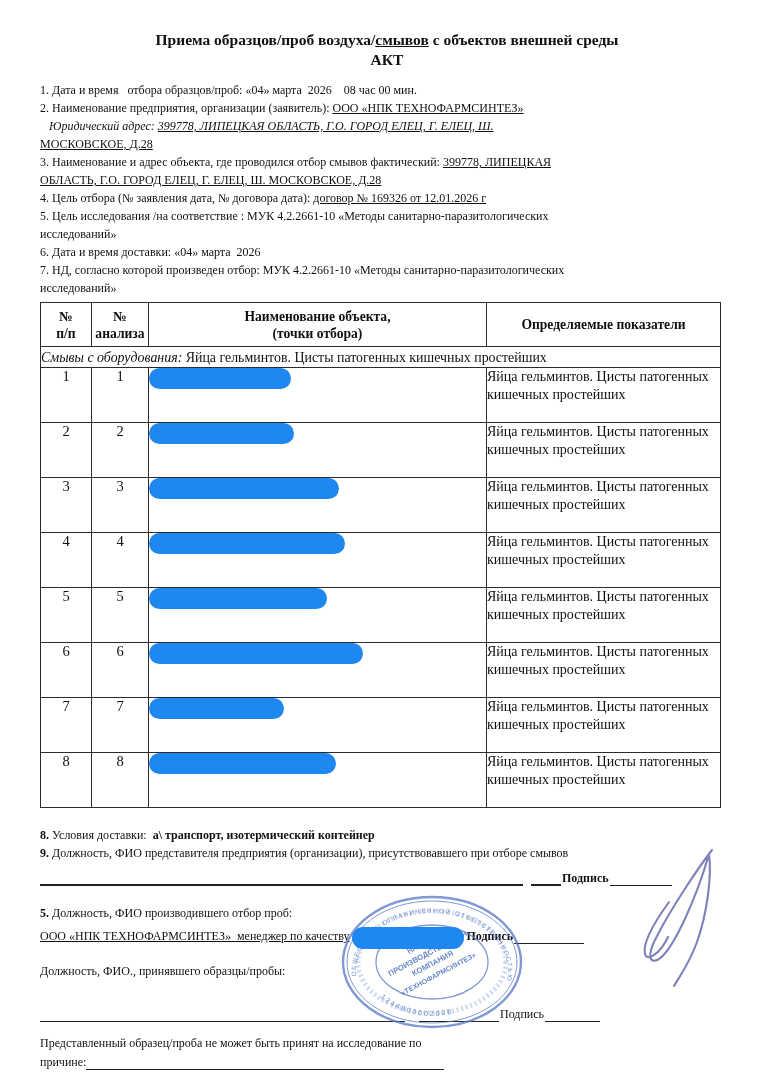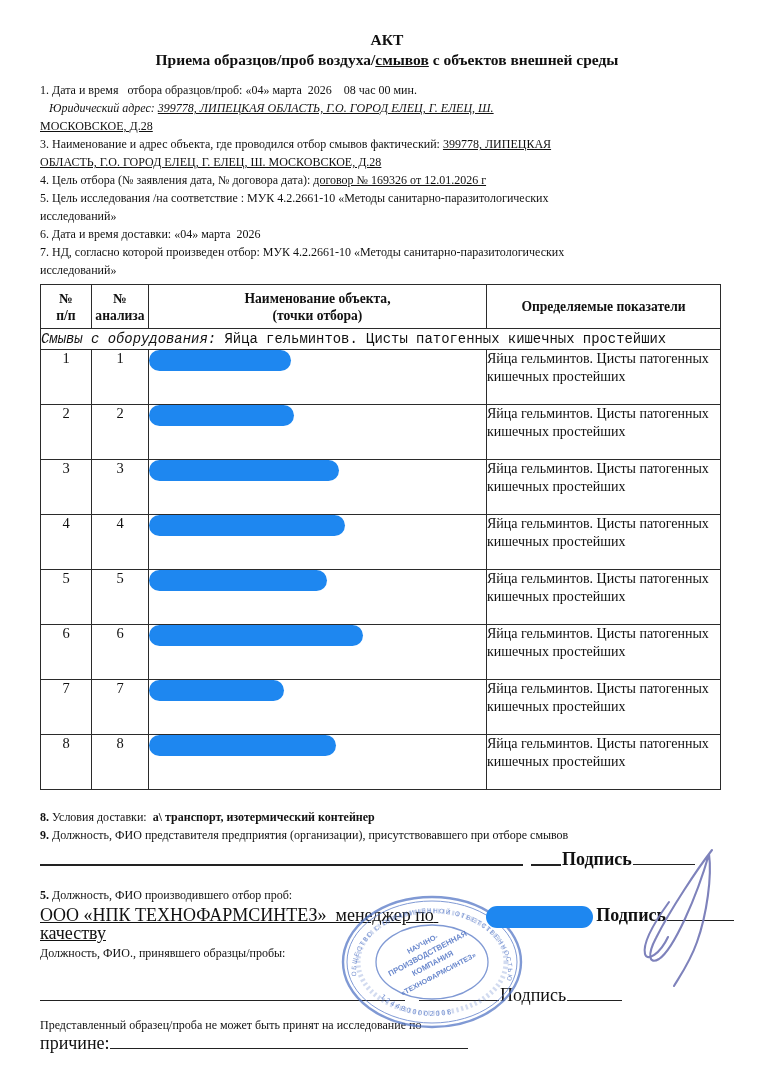--- a/index.html
+++ b/index.html
@@ -16,49 +16,50 @@
     font-family:"Liberation Serif","DejaVu Serif",serif;
     box-sizing:border-box;padding:30px 40px 0 40px;overflow:hidden;
   }
   .title-block{text-align:center;font-weight:bold;font-size:15.5px;line-height:19.5px;margin-bottom:12px;}
   .u{text-decoration:underline;}
   .doc-line{margin:0;font-size:12px;line-height:18px;white-space:pre-wrap;}
   .indent{padding-left:0;font-style:italic;}
   table.samples{border-collapse:collapse;margin-top:5px;width:681px;table-layout:fixed;}
   table.samples th,table.samples td{border:1px solid #2b2b2b;padding:0;}
   table.samples th{font-size:13.6px;font-weight:bold;text-align:center;height:43px;line-height:17px;vertical-align:middle;}
-  td.section-cell{font-size:13.9px;line-height:19px;padding:0 4px;height:20px;font-family:Liberation Mono, monospace;}
+  td.section-cell{font-size:13.9px;line-height:19px;padding:0 4px;height:20px;}
   td.section-cell .it{font-style:italic;}
   tr.data-row td{height:54px;vertical-align:top;}
   td.num{text-align:center;vertical-align:middle;font-size:14.5px;}
   td.obj-cell{padding:3px 0 0 3px;}
   .pill{height:21px;border-radius:11px;background:var(--redaction-blue);}
   td.ind-cell{font-size:14px;line-height:18px;padding:1px 22px 0 7px;}
   .footer-block{margin-top:18px;}
-  .sig-row{display:flex;align-items:flex-start;font-size:18px;line-height:18px;margin-top:6px;height:20px;white-space:pre-wrap;}
+  .sig-row{display:flex;align-items:center;font-size:12px;line-height:18px;margin-top:6px;height:20px;white-space:pre-wrap;}
   .ul{border-bottom:1.6px solid var(--rule);height:14px;}
   .ul.thick{border-bottom-width:2px;}
   .sig-row b,.sig-row .plain{padding:0 1px;}
   .inline-pill{height:22px;position:relative;z-index:5;margin:0 2px -4px 2px;}
   .stamp{position:absolute;left:336px;top:892px;width:192px;height:142px;z-index:3;}
   .signature{position:absolute;left:612px;top:838px;width:135px;height:150px;z-index:6;}
   b{font-weight:bold;}
 </style>
 </head>
 <body>
 
 <div class="page">
 
   <div class="title-block">
+    <div><span>Приема образцов/проб воздуха/</span><span class="u">смывов</span><span> с объектов внешней среды</span></div>
     <div>АКТ</div>
-    <div><span>Приема образцов/проб воздуха/</span><span class="u">смывов</span><span> с объектов внешней среды</span></div>
   </div>
 
   <div>
     <p class="doc-line">1. Дата и время   отбора образцов/проб: «04» марта  2026    08 час 00 мин.</p>
+    <p class="doc-line"><span>2. Наименование предприятия, организации (заявитель): </span><span class="u">ООО «НПК ТЕХНОФАРМСИНТЕЗ»</span></p>
     <p class="doc-line indent"><span>   Юридический адрес: </span><span class="u">399778, ЛИПЕЦКАЯ ОБЛАСТЬ, Г.О. ГОРОД ЕЛЕЦ, Г. ЕЛЕЦ, Ш.</span></p>
     <p class="doc-line"><span class="u">МОСКОВСКОЕ, Д.28</span></p>
     <p class="doc-line"><span>3. Наименование и адрес объекта, где проводился отбор смывов фактический: </span><span class="u">399778, ЛИПЕЦКАЯ</span></p>
     <p class="doc-line"><span class="u">ОБЛАСТЬ, Г.О. ГОРОД ЕЛЕЦ, Г. ЕЛЕЦ, Ш. МОСКОВСКОЕ, Д.28</span></p>
     <p class="doc-line"><span>4. Цель отбора (№ заявления дата, № договора дата): </span><span class="u">договор № 169326 от 12.01.2026 г</span></p>
     <p class="doc-line">5. Цель исследования /на соответствие : МУК 4.2.2661-10 «Методы санитарно-паразитологических</p>
     <p class="doc-line">исследований»</p>
     <p class="doc-line">6. Дата и время доставки: «04» марта  2026</p>
     <p class="doc-line">7. НД, согласно которой произведен отбор: МУК 4.2.2661-10 «Методы санитарно-паразитологических</p>
     <p class="doc-line">исследований»</p>

